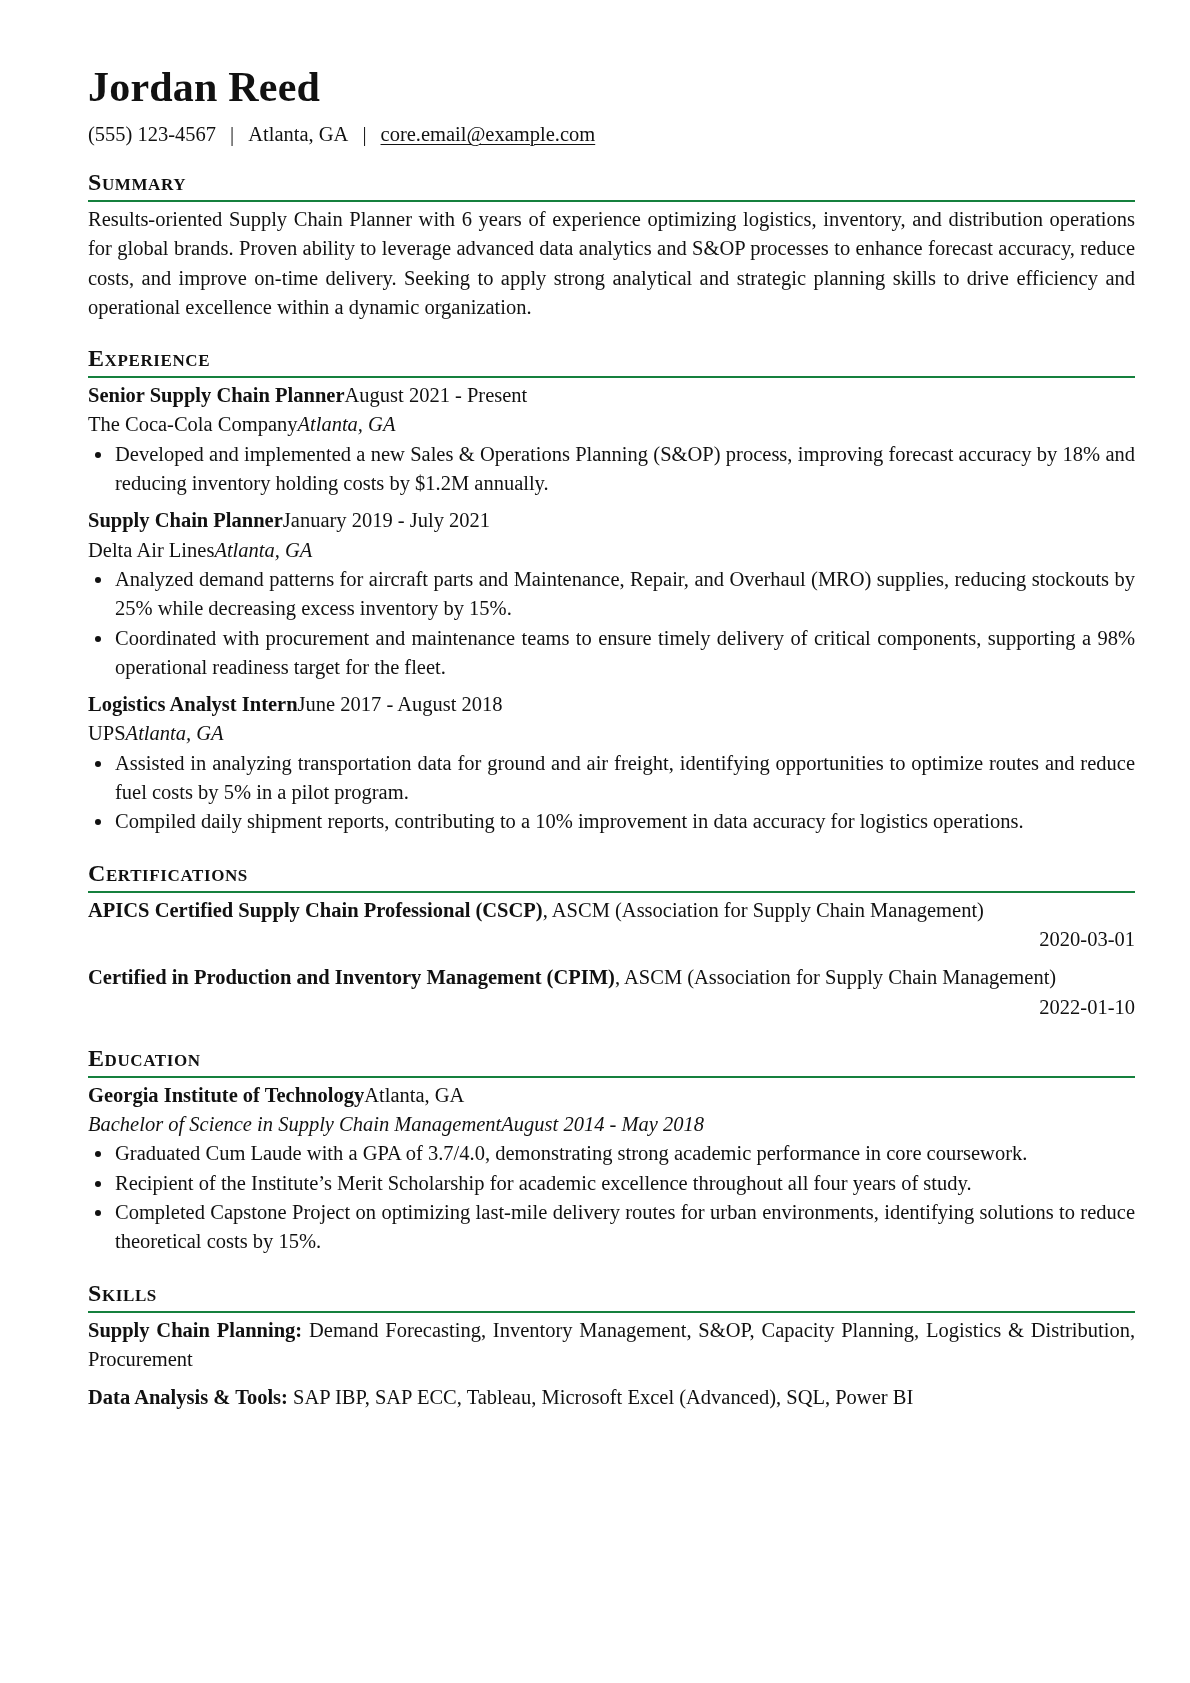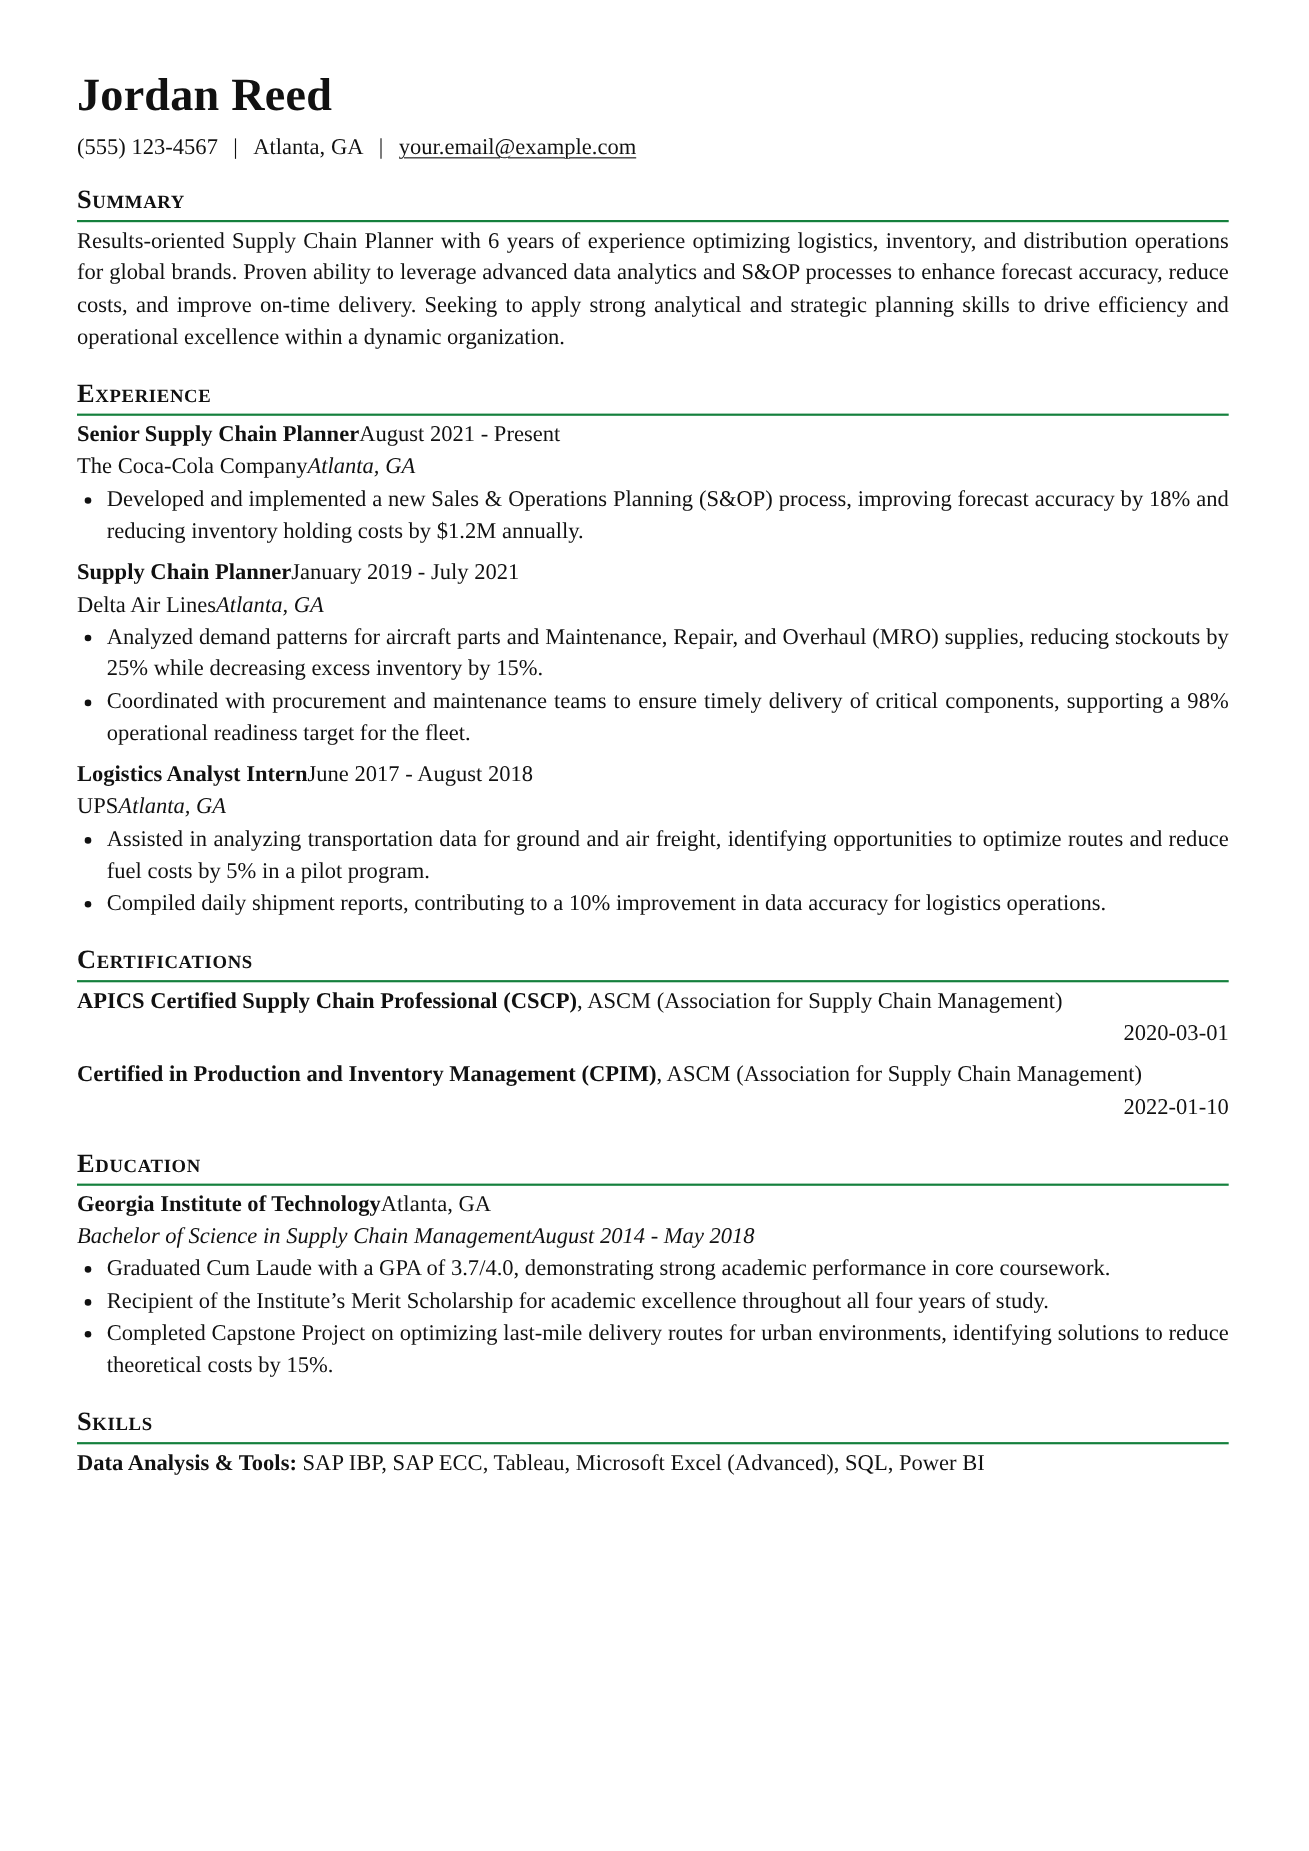--- a/index.html
+++ b/index.html
@@ -12,21 +12,21 @@
       height: 1683px;
       overflow: hidden;
       position: relative;
       color: #111111;
       font-family: "Liberation Serif", "DejaVu Serif", serif;
       font-size: 20.5px;
       line-height: 29.3px;
     }
     .page {
       position: absolute;
-      left: 70px;
+      left: 88px;
       top: 0;
       width: 1047px;
     }
     .name {
       font-size: 42px;
       font-weight: bold;
       line-height: 46px;
       margin: 64px 0 0 0;
       letter-spacing: 0.2px;
     }
@@ -130,21 +130,21 @@
       margin-top: 9px;
     }
   </style>
 </head>
 <body>
 
 <div class="page">
 
   <h1 class="name">Jordan Reed</h1>
   <div class="contact">
-    <span>(555) 123-4567</span><span class="sep">|</span><span>Atlanta, GA</span><span class="sep">|</span><a class="email">your.email@example.com</a>
+    <span>(555) 123-4567</span><span class="sep">|</span><span>Atlanta, GA</span><span class="sep">|</span><a class="email">core.email@example.com</a>
   </div>
 
   <div class="section first">
     <h2 class="section-heading">Summary</h2>
     <div class="section-body">
       <p class="summary-text" lang="en">Results-oriented Supply Chain Planner with 6 years of experience optimizing logistics, inventory, and distribution operations for global brands. Proven ability to leverage advanced data analytics and S&amp;OP processes to enhance forecast accuracy, reduce costs, and improve on-time delivery. Seeking to apply strong analytical and strategic planning skills to drive efficiency and operational excellence within a dynamic organization.</p>
     </div>
   </div>
 
   <div class="section">
@@ -234,18 +234,21 @@
           <li lang="en"><span class="bullet-dot"></span><span>Completed Capstone Project on optimizing last-mile delivery routes for urban environments, identifying solutions to reduce theoretical costs by 15%.</span></li>
         </ul>
       </div>
     </div>
   </div>
 
   <div class="section">
     <h2 class="section-heading">Skills</h2>
     <div class="section-body">
       <div class="skill" lang="en">
+        <span class="bold">Supply Chain Planning:</span><span> Demand Forecasting, Inventory Management, S&amp;OP, Capacity Planning, Logistics &amp; Distribution, Procurement</span>
+      </div>
+      <div class="skill" lang="en">
         <span class="bold">Data Analysis &amp; Tools:</span><span> SAP IBP, SAP ECC, Tableau, Microsoft Excel (Advanced), SQL, Power BI</span>
       </div>
     </div>
   </div>
 
 </div>
 
 </body></html>

